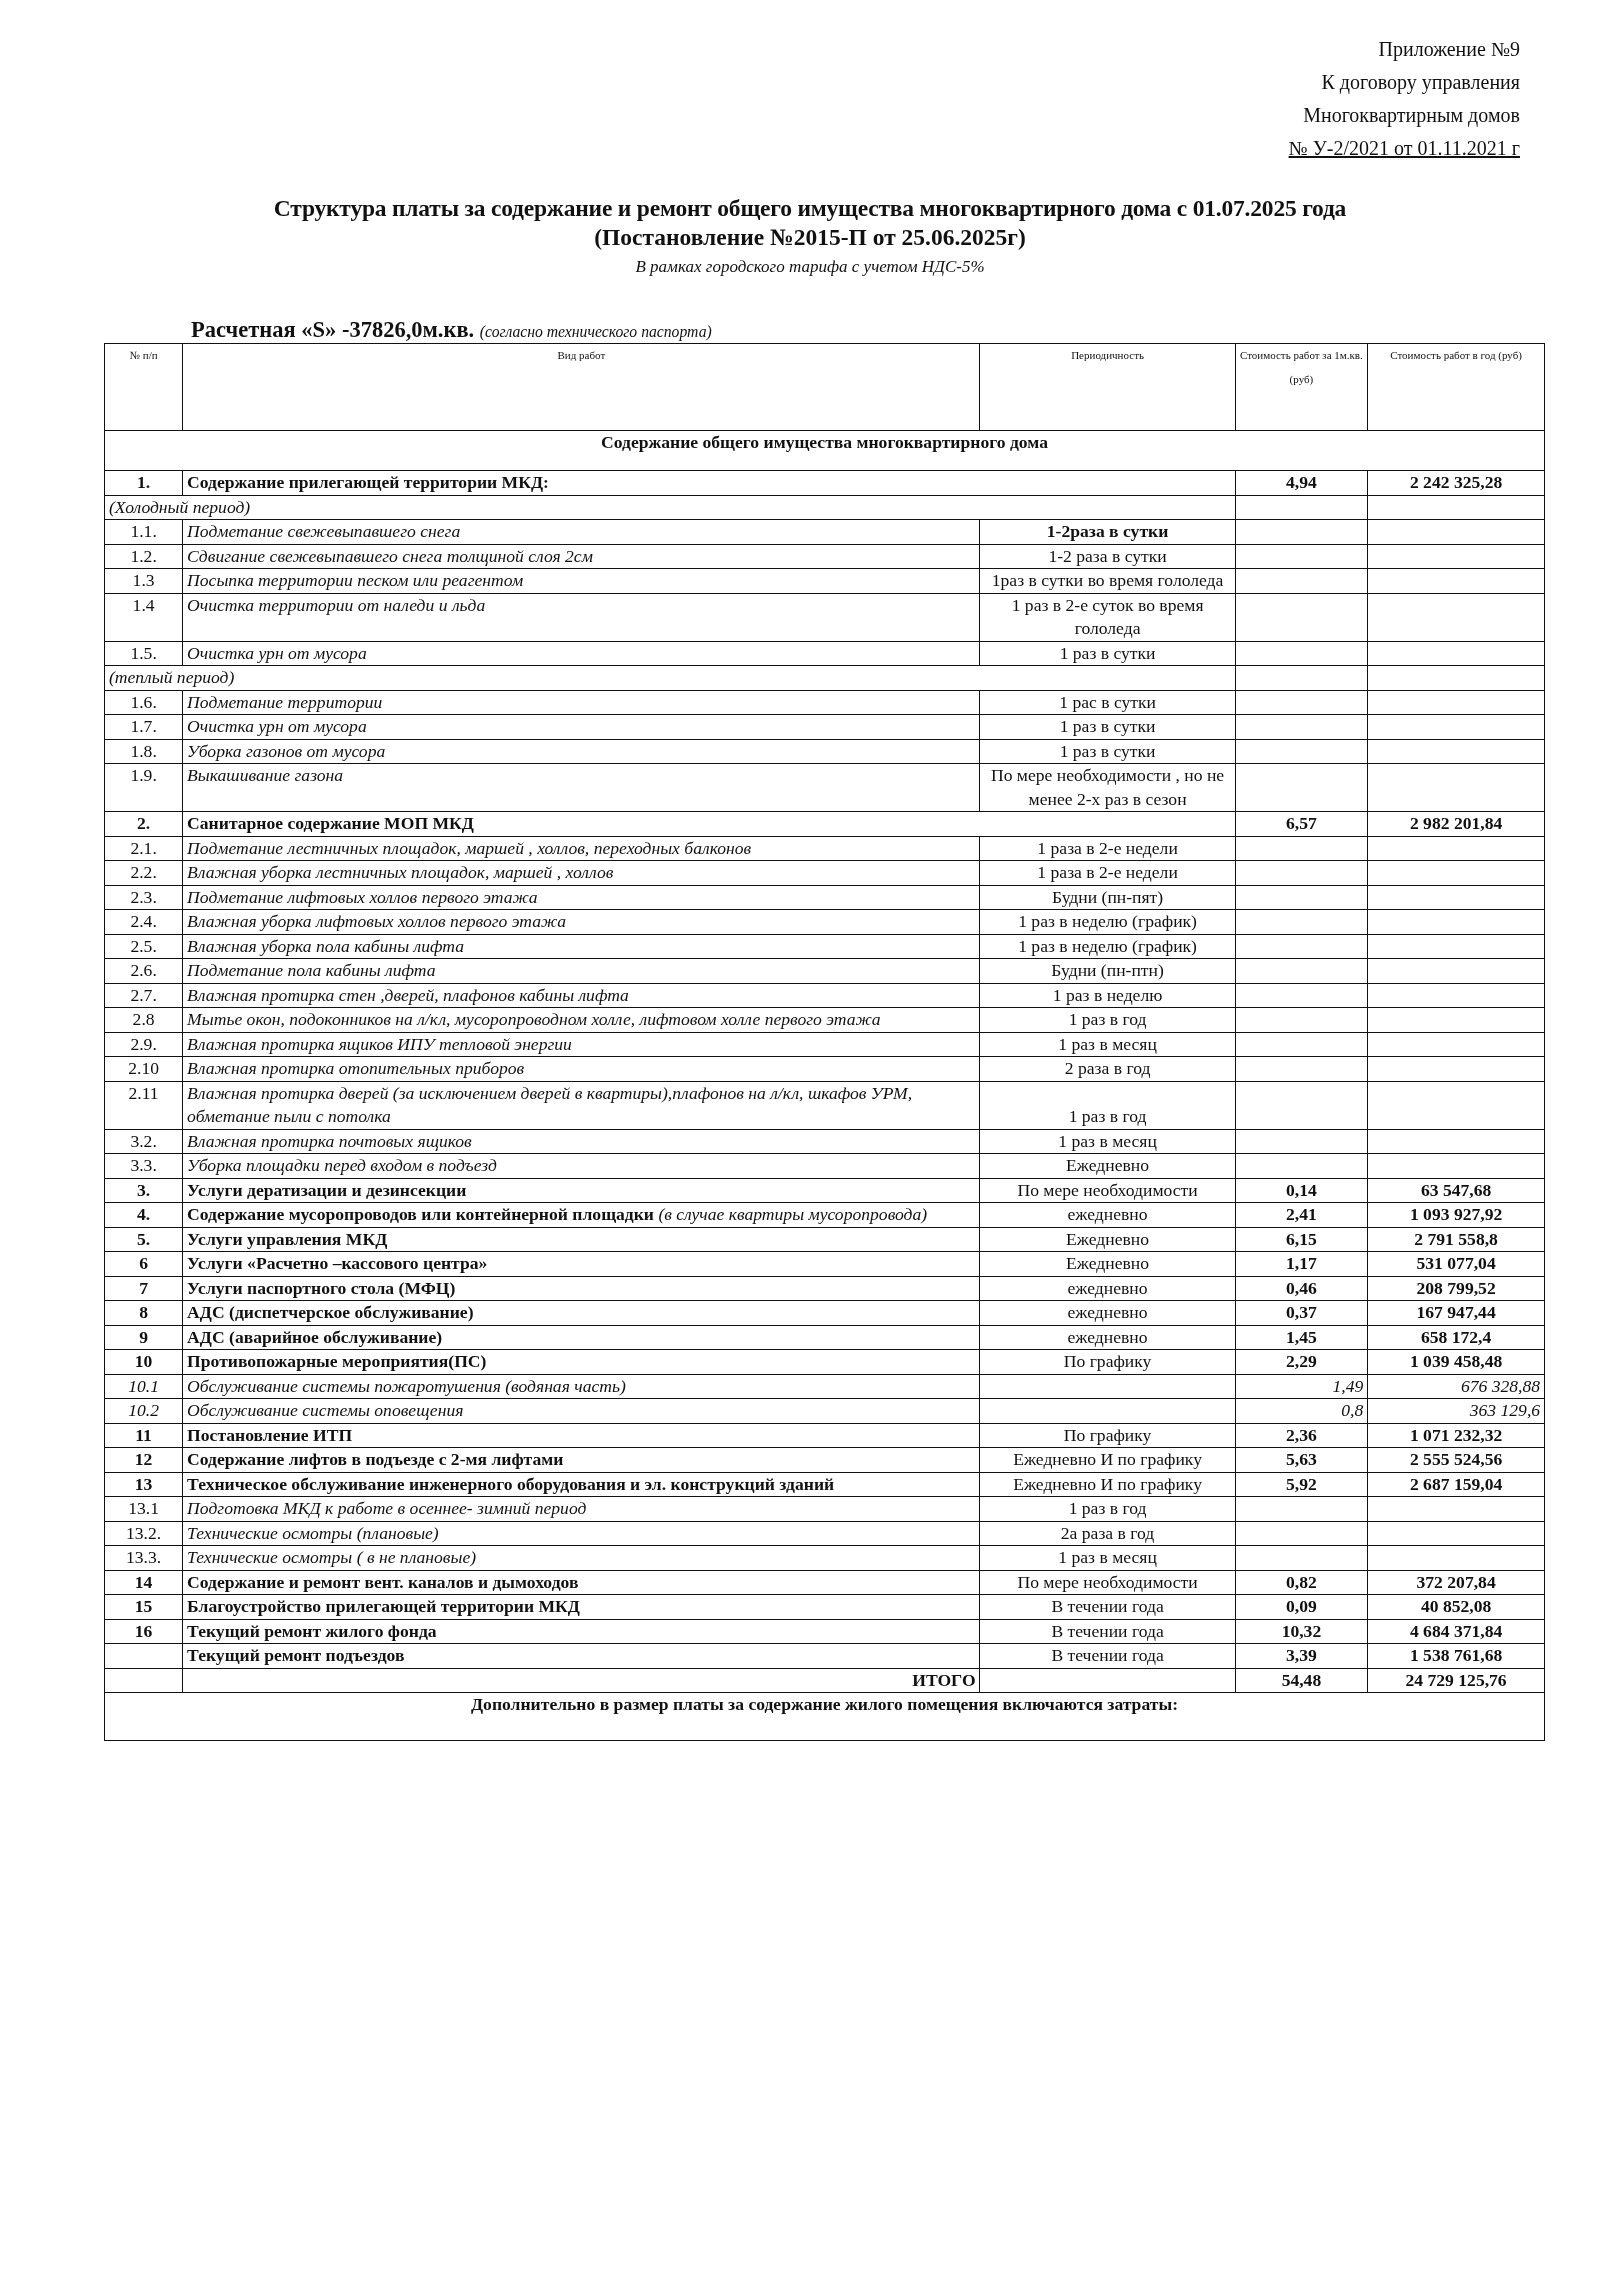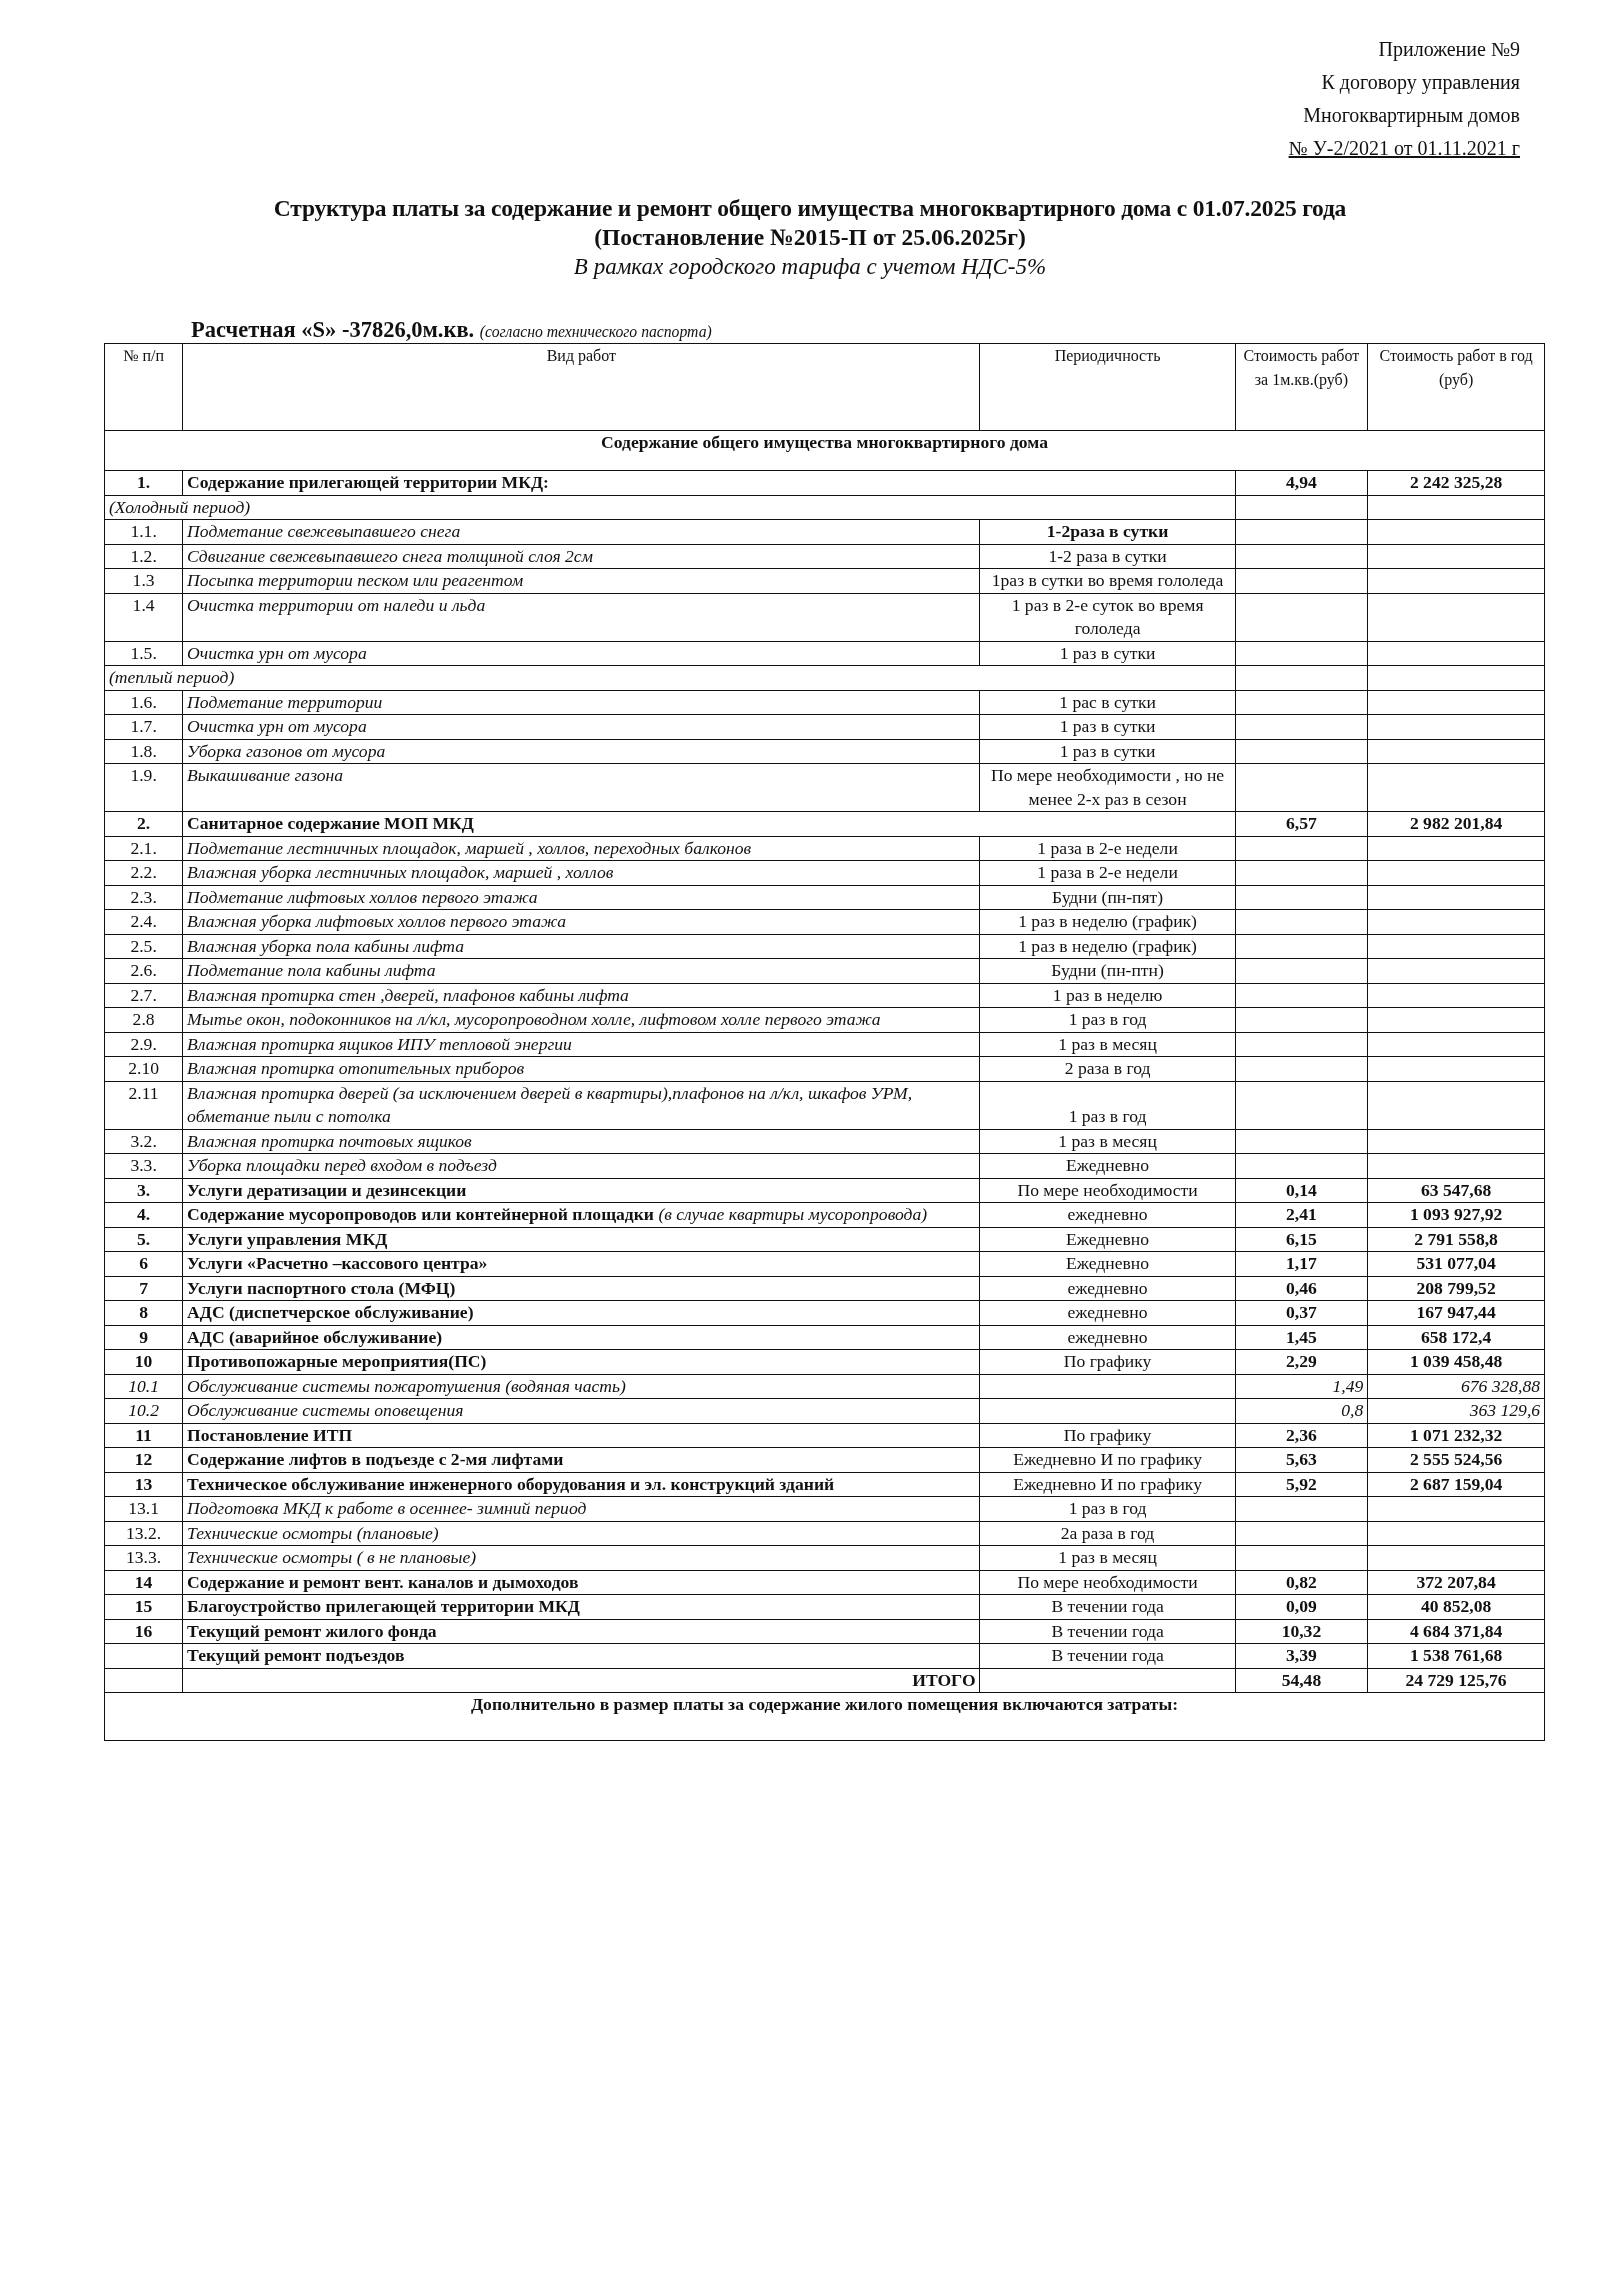--- a/index.html
+++ b/index.html
@@ -2,31 +2,31 @@
 <html><head>
 <meta charset="utf-8">
 <style>
   html, body { margin:0; padding:0; background:#ffffff; }
   body { width:1620px; height:2291px; position:relative; font-family:"Liberation Serif", serif; color:#111; overflow:hidden; }
   .appendix { position:absolute; right:100px; top:33px; text-align:right; font-size:20px; line-height:33px; }
   .appendix .u { text-decoration:underline; }
   .title { position:absolute; left:0; right:0; top:194px; text-align:center; }
   .title .t1 { font-weight:bold; font-size:23.5px; line-height:29px; letter-spacing:-0.2px; }
   .title .t2 { font-weight:bold; font-size:23.5px; line-height:29px; }
-  .title .t3 { font-style:italic; font-size:23px; line-height:29px; }
+  .title .t3 { font-style:italic; font-size:17px; line-height:29px; }
   .area { position:absolute; left:191px; top:317px; font-size:22.5px; font-weight:bold; }
   .area .note { font-size:15.7px; font-weight:normal; font-style:italic; }
   table.main { position:absolute; left:104px; top:343px; width:1441px; border-collapse:collapse; font-size:17.6px; line-height:23.5px; }
   table.main td { border:1.5px solid #111; padding:0 3.9px; vertical-align:top; }
   table.main td.num { width:69px; text-align:center; }
   table.main td.name { width:784px; }
   table.main td.per { width:245px; text-align:center; }
   table.main td.c1 { width:123px; text-align:center; }
   table.main td.c2 { width:167px; text-align:center; }
-  .hdr td { height:86px; text-align:center; font-size:16px; }
+  .hdr td { height:86px; text-align:center; font-size:11px; }
   .sect td { text-align:center; font-weight:bold; height:39px; vertical-align:middle; }
   .bold { font-weight:bold; }
   .ital { font-style:italic; }
   .periodrow td { font-style:italic; }
   .right { text-align:right !important; }
   .total td { font-weight:bold; }
   .extra td { font-weight:bold; text-align:center; height:47px; }
 </style>
 </head>
 <body>

